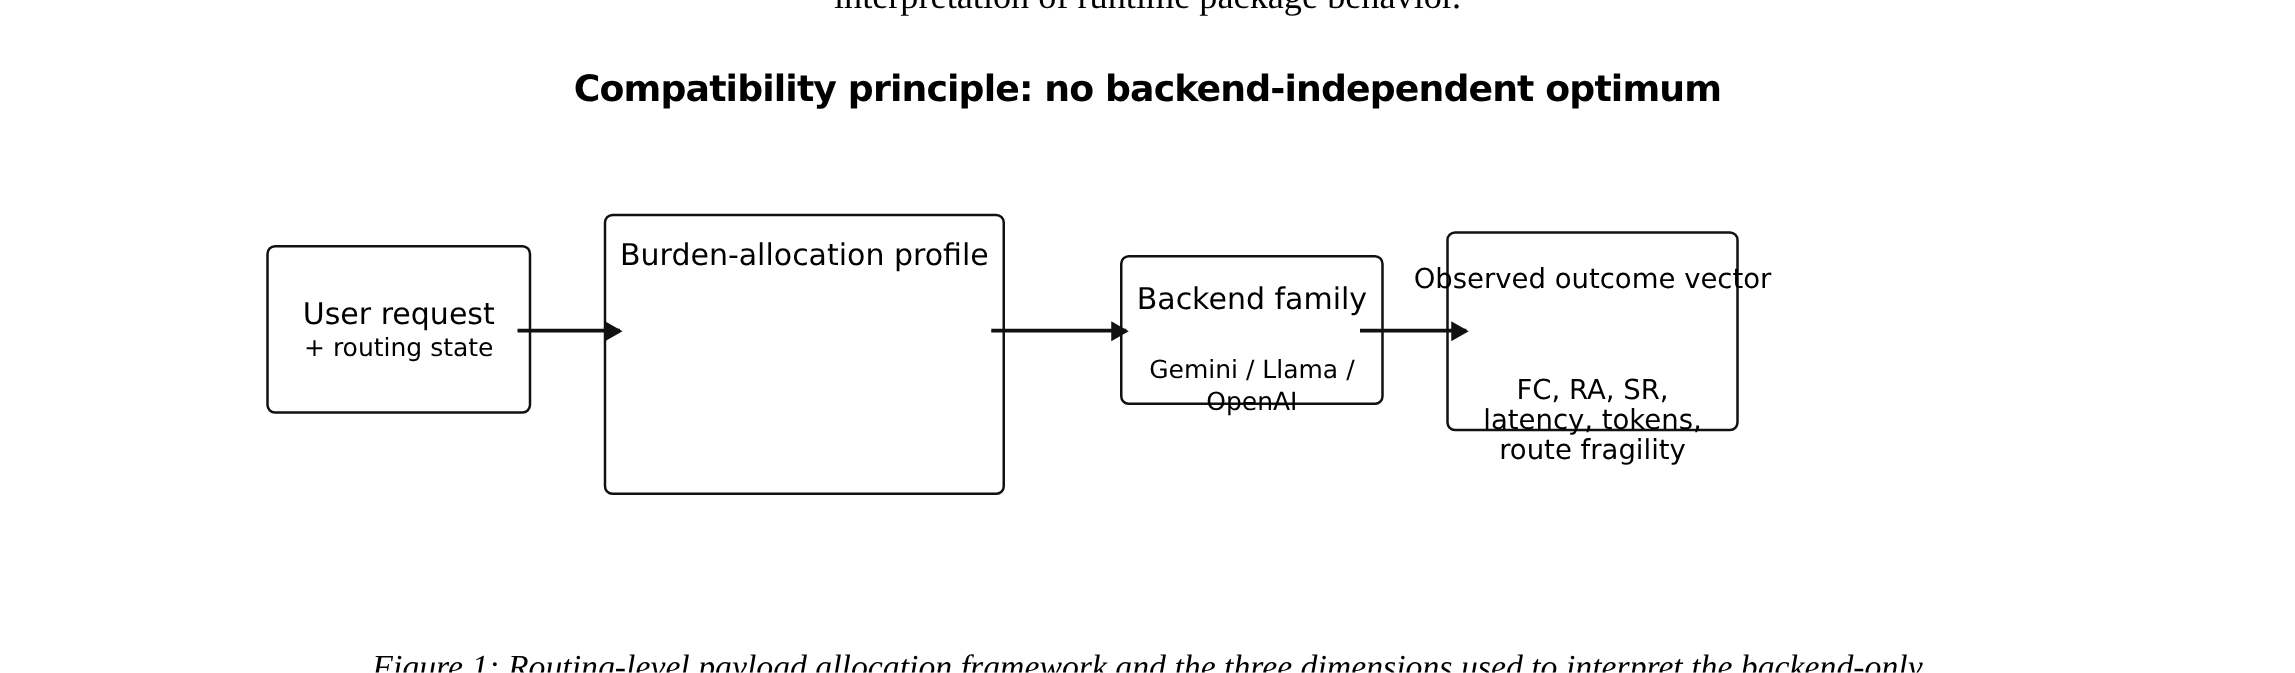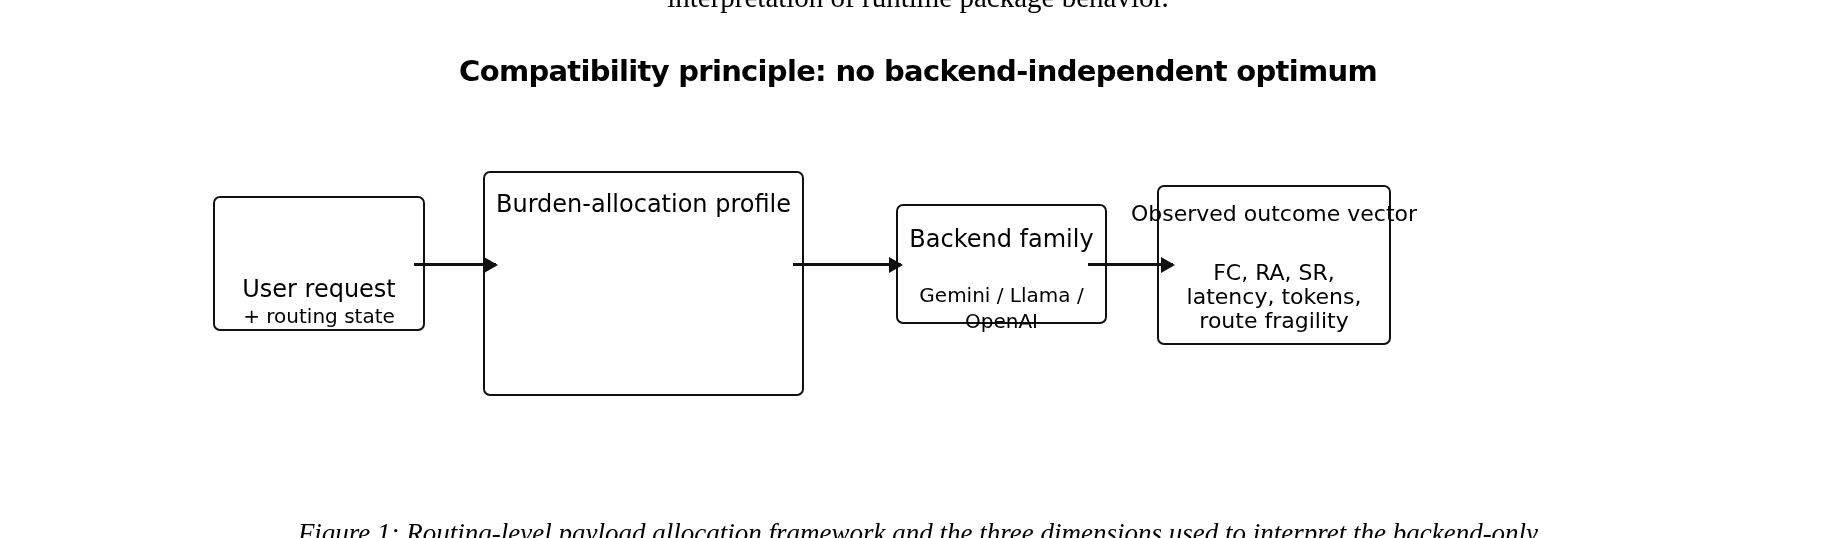--- a/index.html
+++ b/index.html
@@ -78,21 +78,21 @@
     line-height: 26px;
     white-space: pre-line;
   }
 
   
   #node-user-request {
     left: 213px;
     top: 196px;
     width: 212px;
     height: 135px;
-    justify-content: flex-end;
+    justify-content: center;
   }
   #node-user-request .node-sub {
     line-height: 25px;
   }
 
   #node-burden-profile {
     left: 483px;
     top: 171px;
     width: 321px;
     height: 225px;
@@ -113,21 +113,22 @@
   }
   #node-backend-family .node-sub {
     line-height: 26px;
   }
 
   #node-outcome-vector {
     left: 1157px;
     top: 185px;
     width: 234px;
     height: 160px;
-    padding-top: 12px;
+    padding-top: 22px;
+    gap: 30px;
   }
   #node-outcome-vector .node-title {
     font-size: 22px;
   }
   #node-outcome-vector .node-sub {
     margin-top: 32px;
     font-size: 22px;
     line-height: 24px;
   }
 

